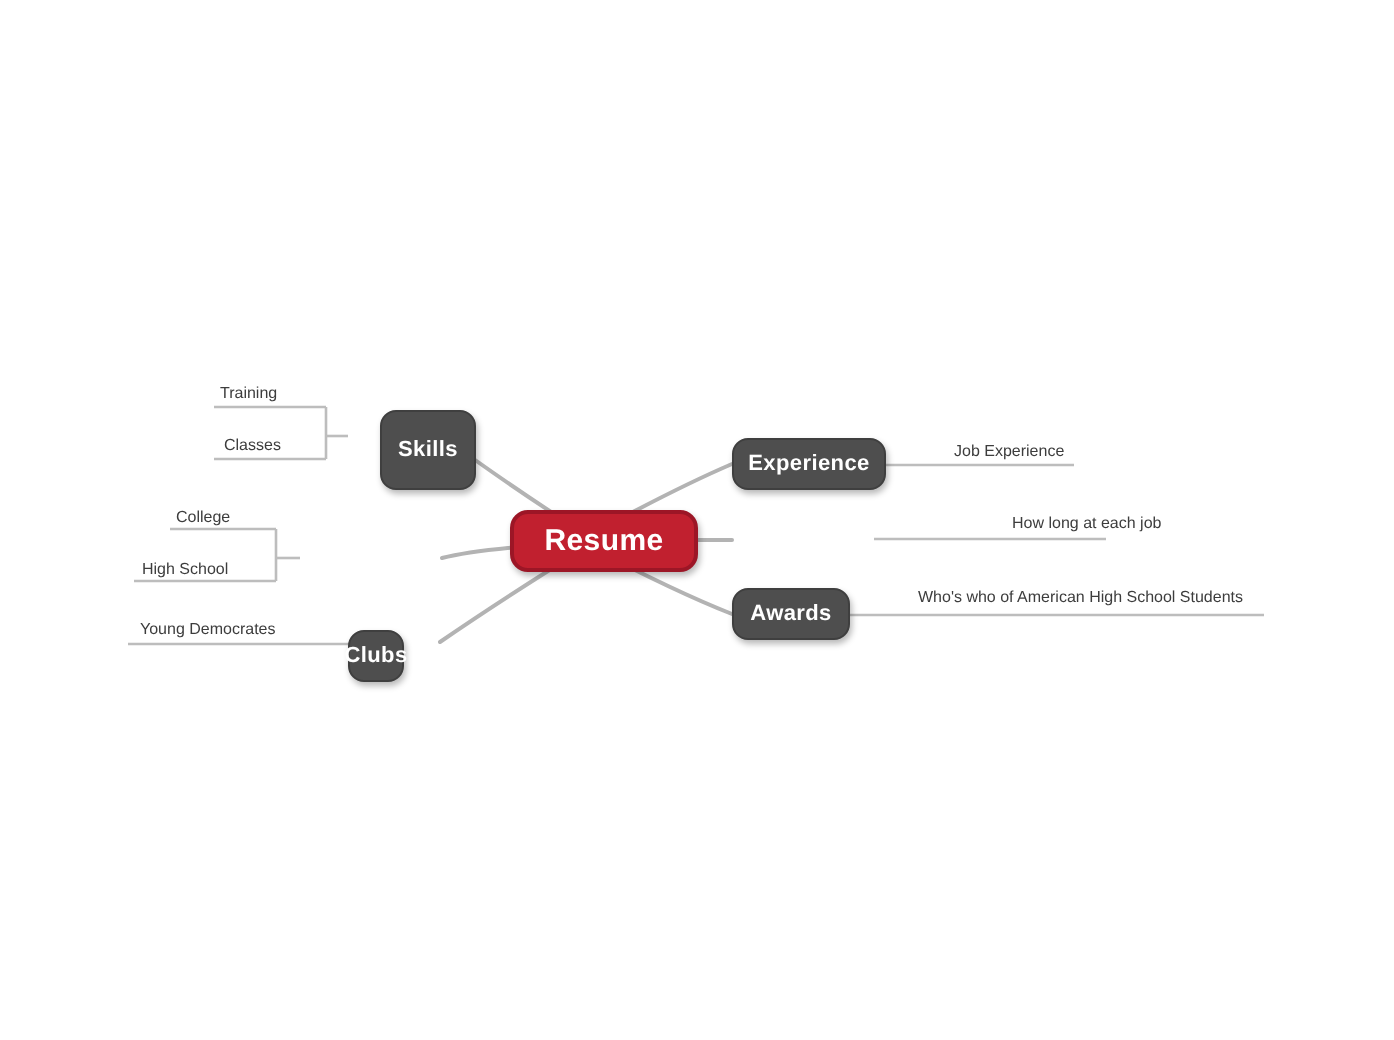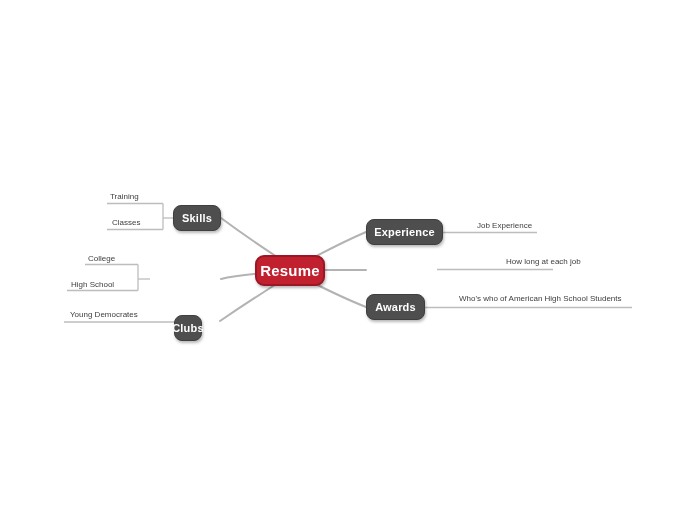--- a/index.html
+++ b/index.html
@@ -40,22 +40,22 @@
     font-size: 15px;
     border-radius: 9px;
     z-index: 3;
   }
   .topic {
     background: var(--topic-fill, #4e4e4e);
     border: 1px solid var(--topic-border, #3f3f3f);
     font-size: 11px;
     z-index: 2;
   }
-  #node-resume     { left: 255px; top: 255px; width: 70px; height: 31px; text-align: right; }
-  #node-skills     { left: 173px; top: 205px; width: 48px; height: 26px; }
+  #node-resume     { left: 255px; top: 255px; width: 94px; height: 31px; text-align: right; }
+  #node-skills     { left: 190px; top: 205px; width: 48px; height: 40px; }
   #node-education  { left: 149px; top: 266px; width: 72px; height: 26px; }
   #node-clubs      { left: 174px; top: 315px; width: 28px; height: 26px; }
   #node-experience { left: 366px; top: 219px; width: 77px; height: 26px; }
   #node-longevity  { left: 366px; top: 257px; width: 71px; height: 26px; }
   #node-awards     { left: 366px; top: 294px; width: 59px; height: 26px; }
   .child-label {
     position: absolute;
     font-size: 8px;
     line-height: 9px;
     color: var(--child-text, #3d3d3d);

